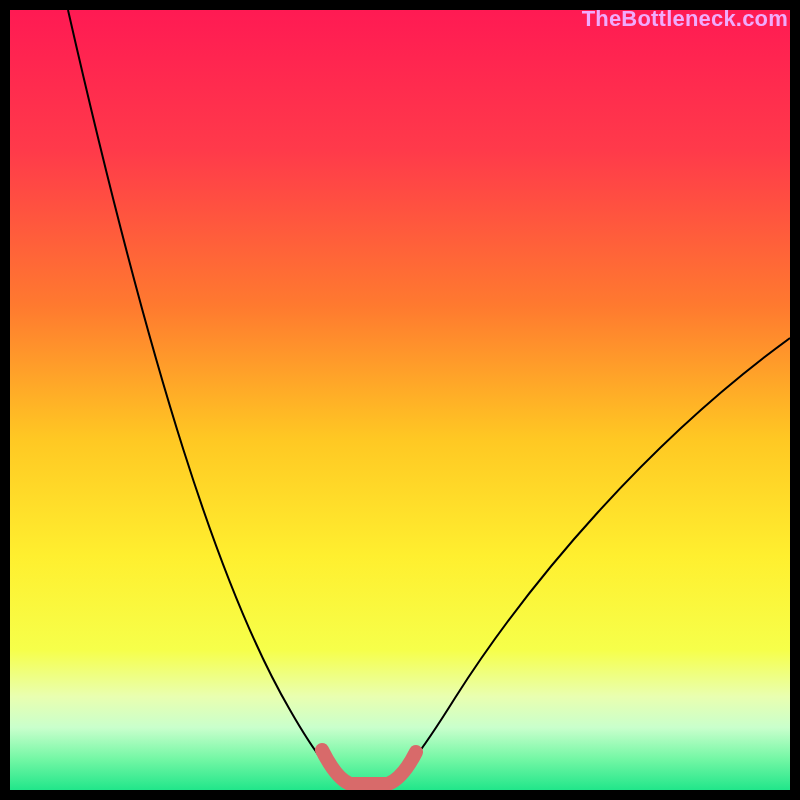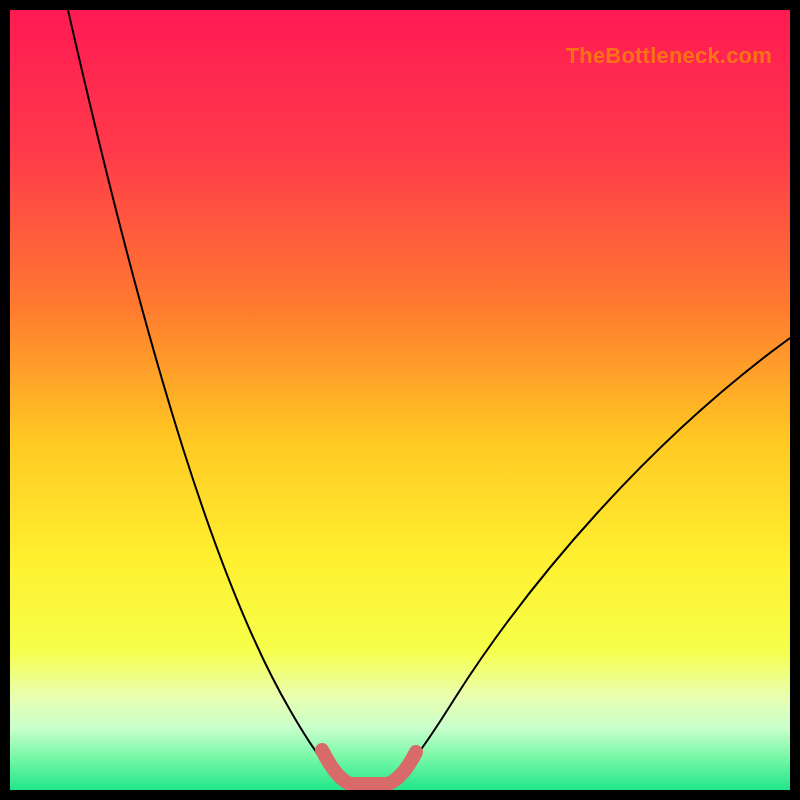--- a/index.html
+++ b/index.html
@@ -13,27 +13,26 @@
   }
   .frame {
     position: relative;
     width: 800px;
     height: 800px;
     background: #000;
   }
   .watermark {
     position: absolute;
     top: 6px;
-    right: 28px;
-    color: #f97316;
+    right: 12px;
+    color: #f0abfc;
     font-size: 22px;
     font-weight: 600;
     letter-spacing: 0.2px;
     z-index: 10;
-    margin-top: 37px;
   }
   .plot {
     position: absolute;
     left: 10px;
     top: 10px;
     width: 780px;
     height: 780px;
   }
   svg { display: block; }
 </style>

